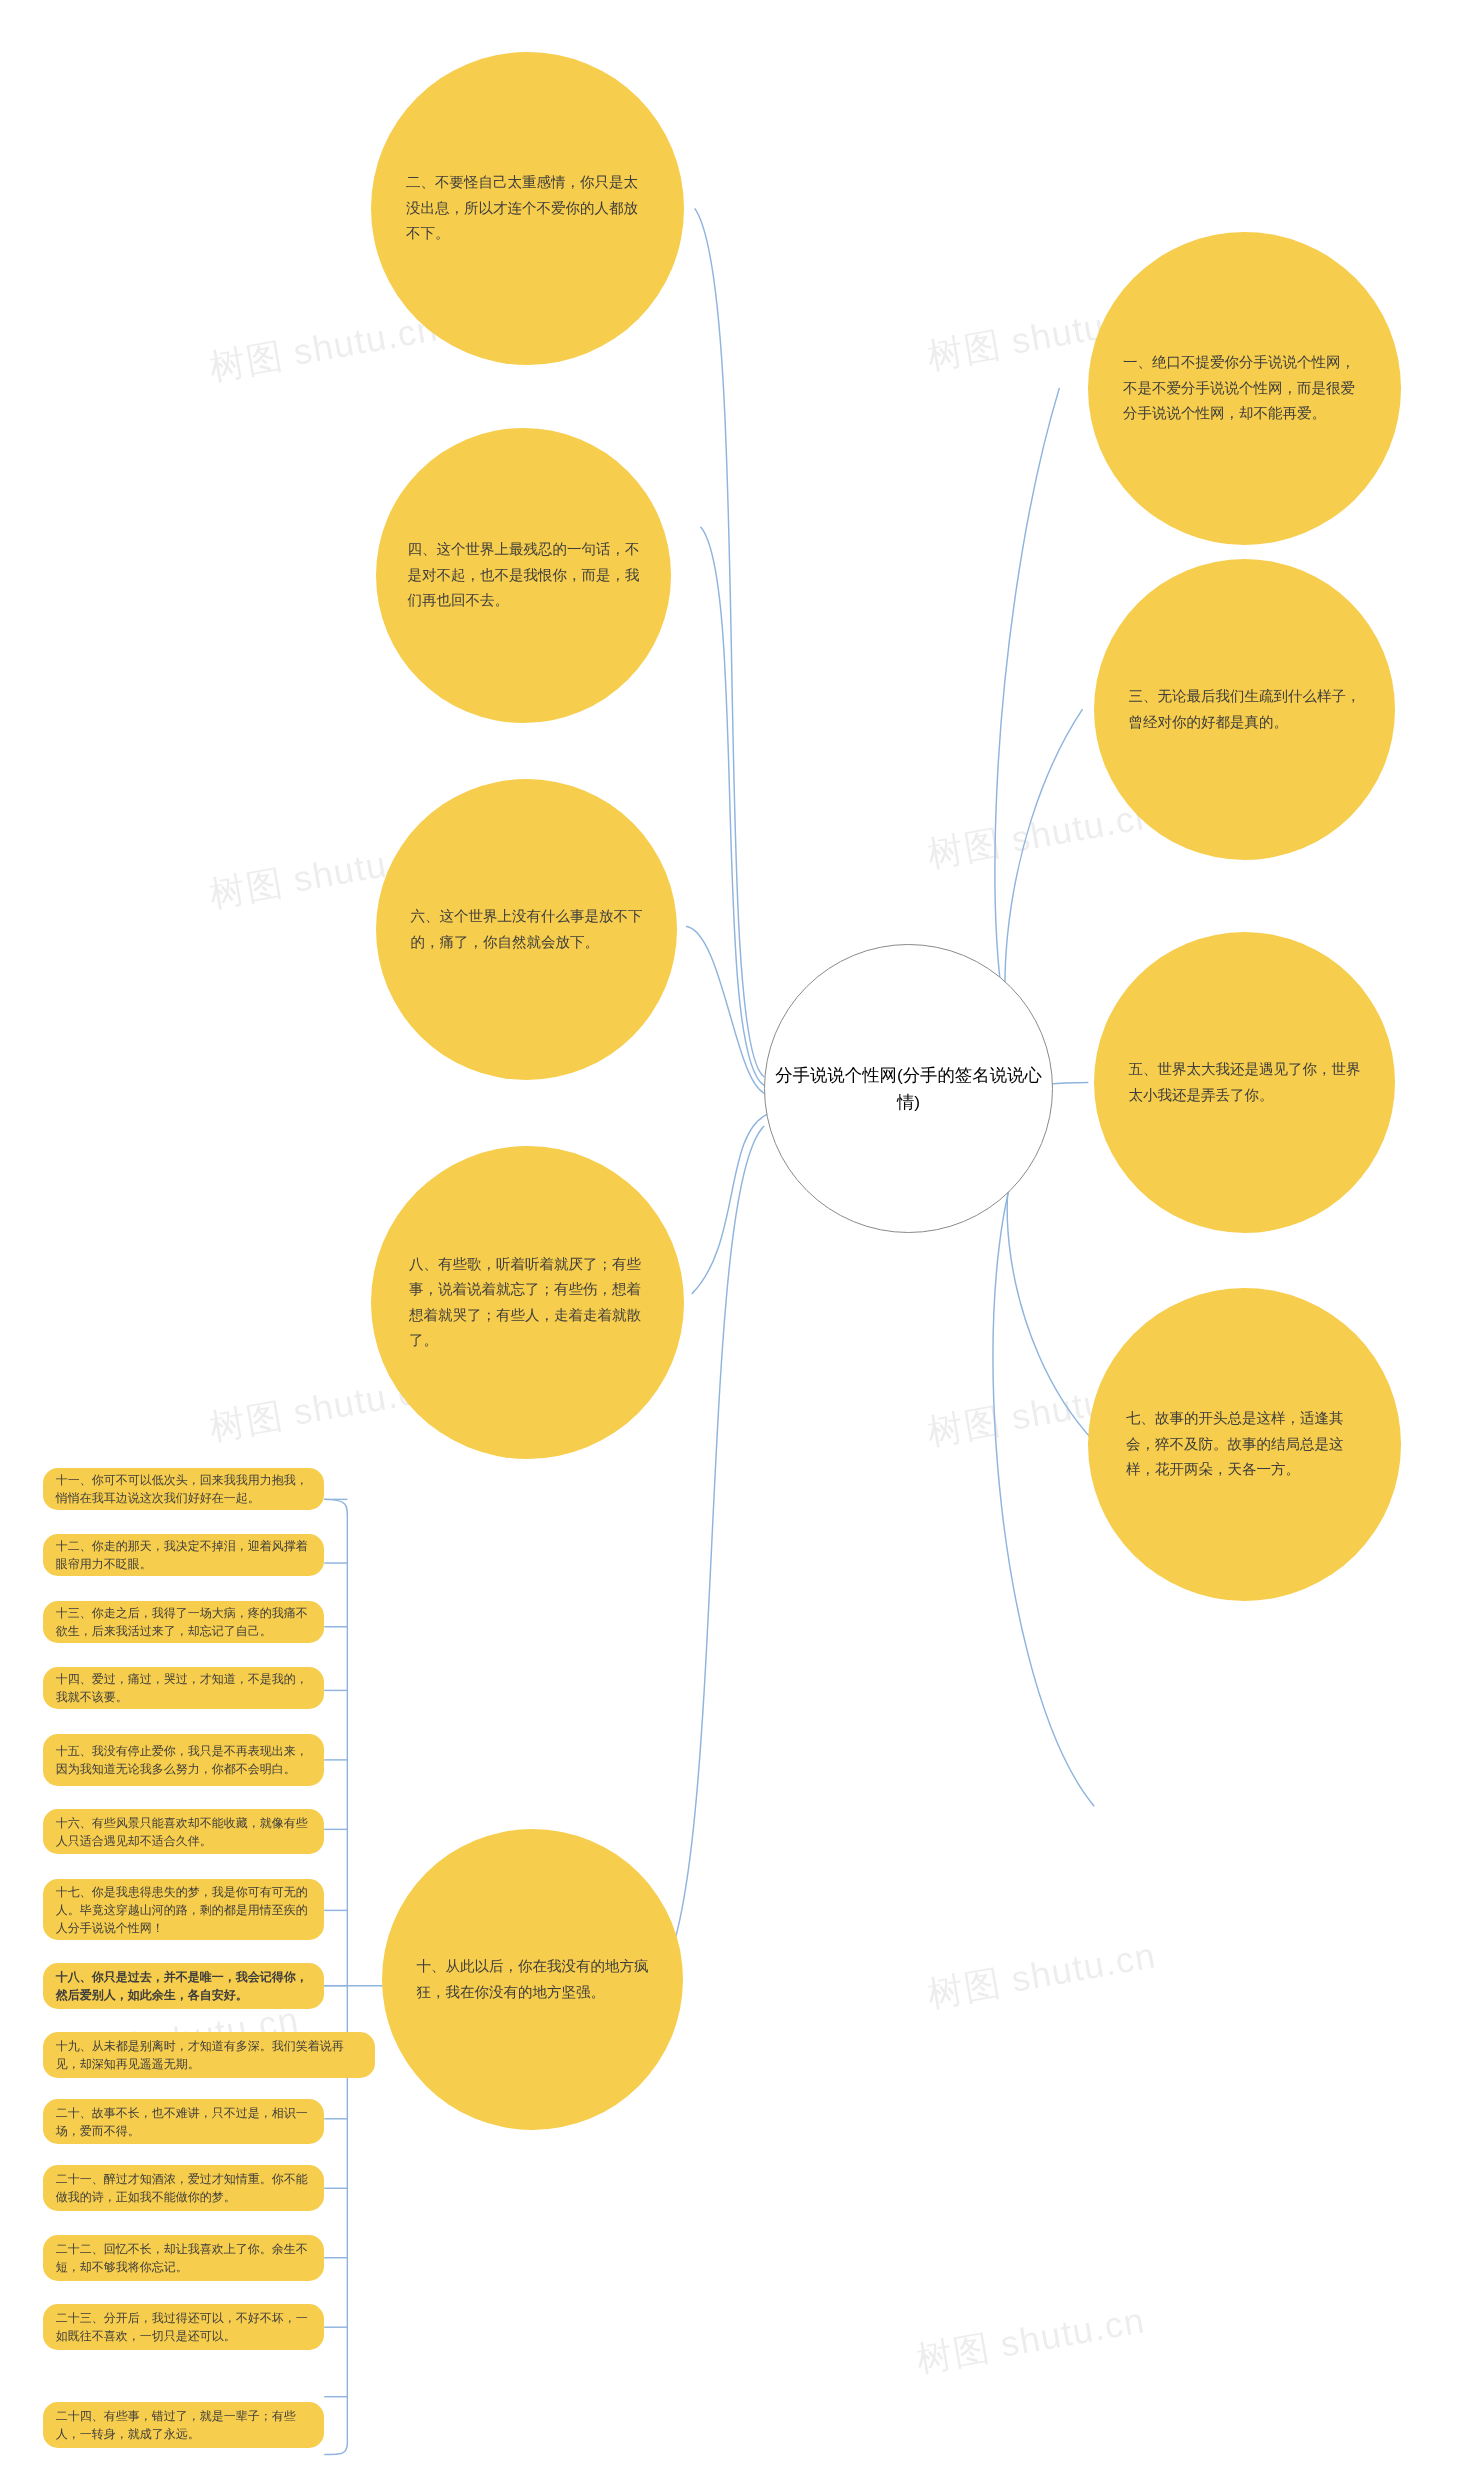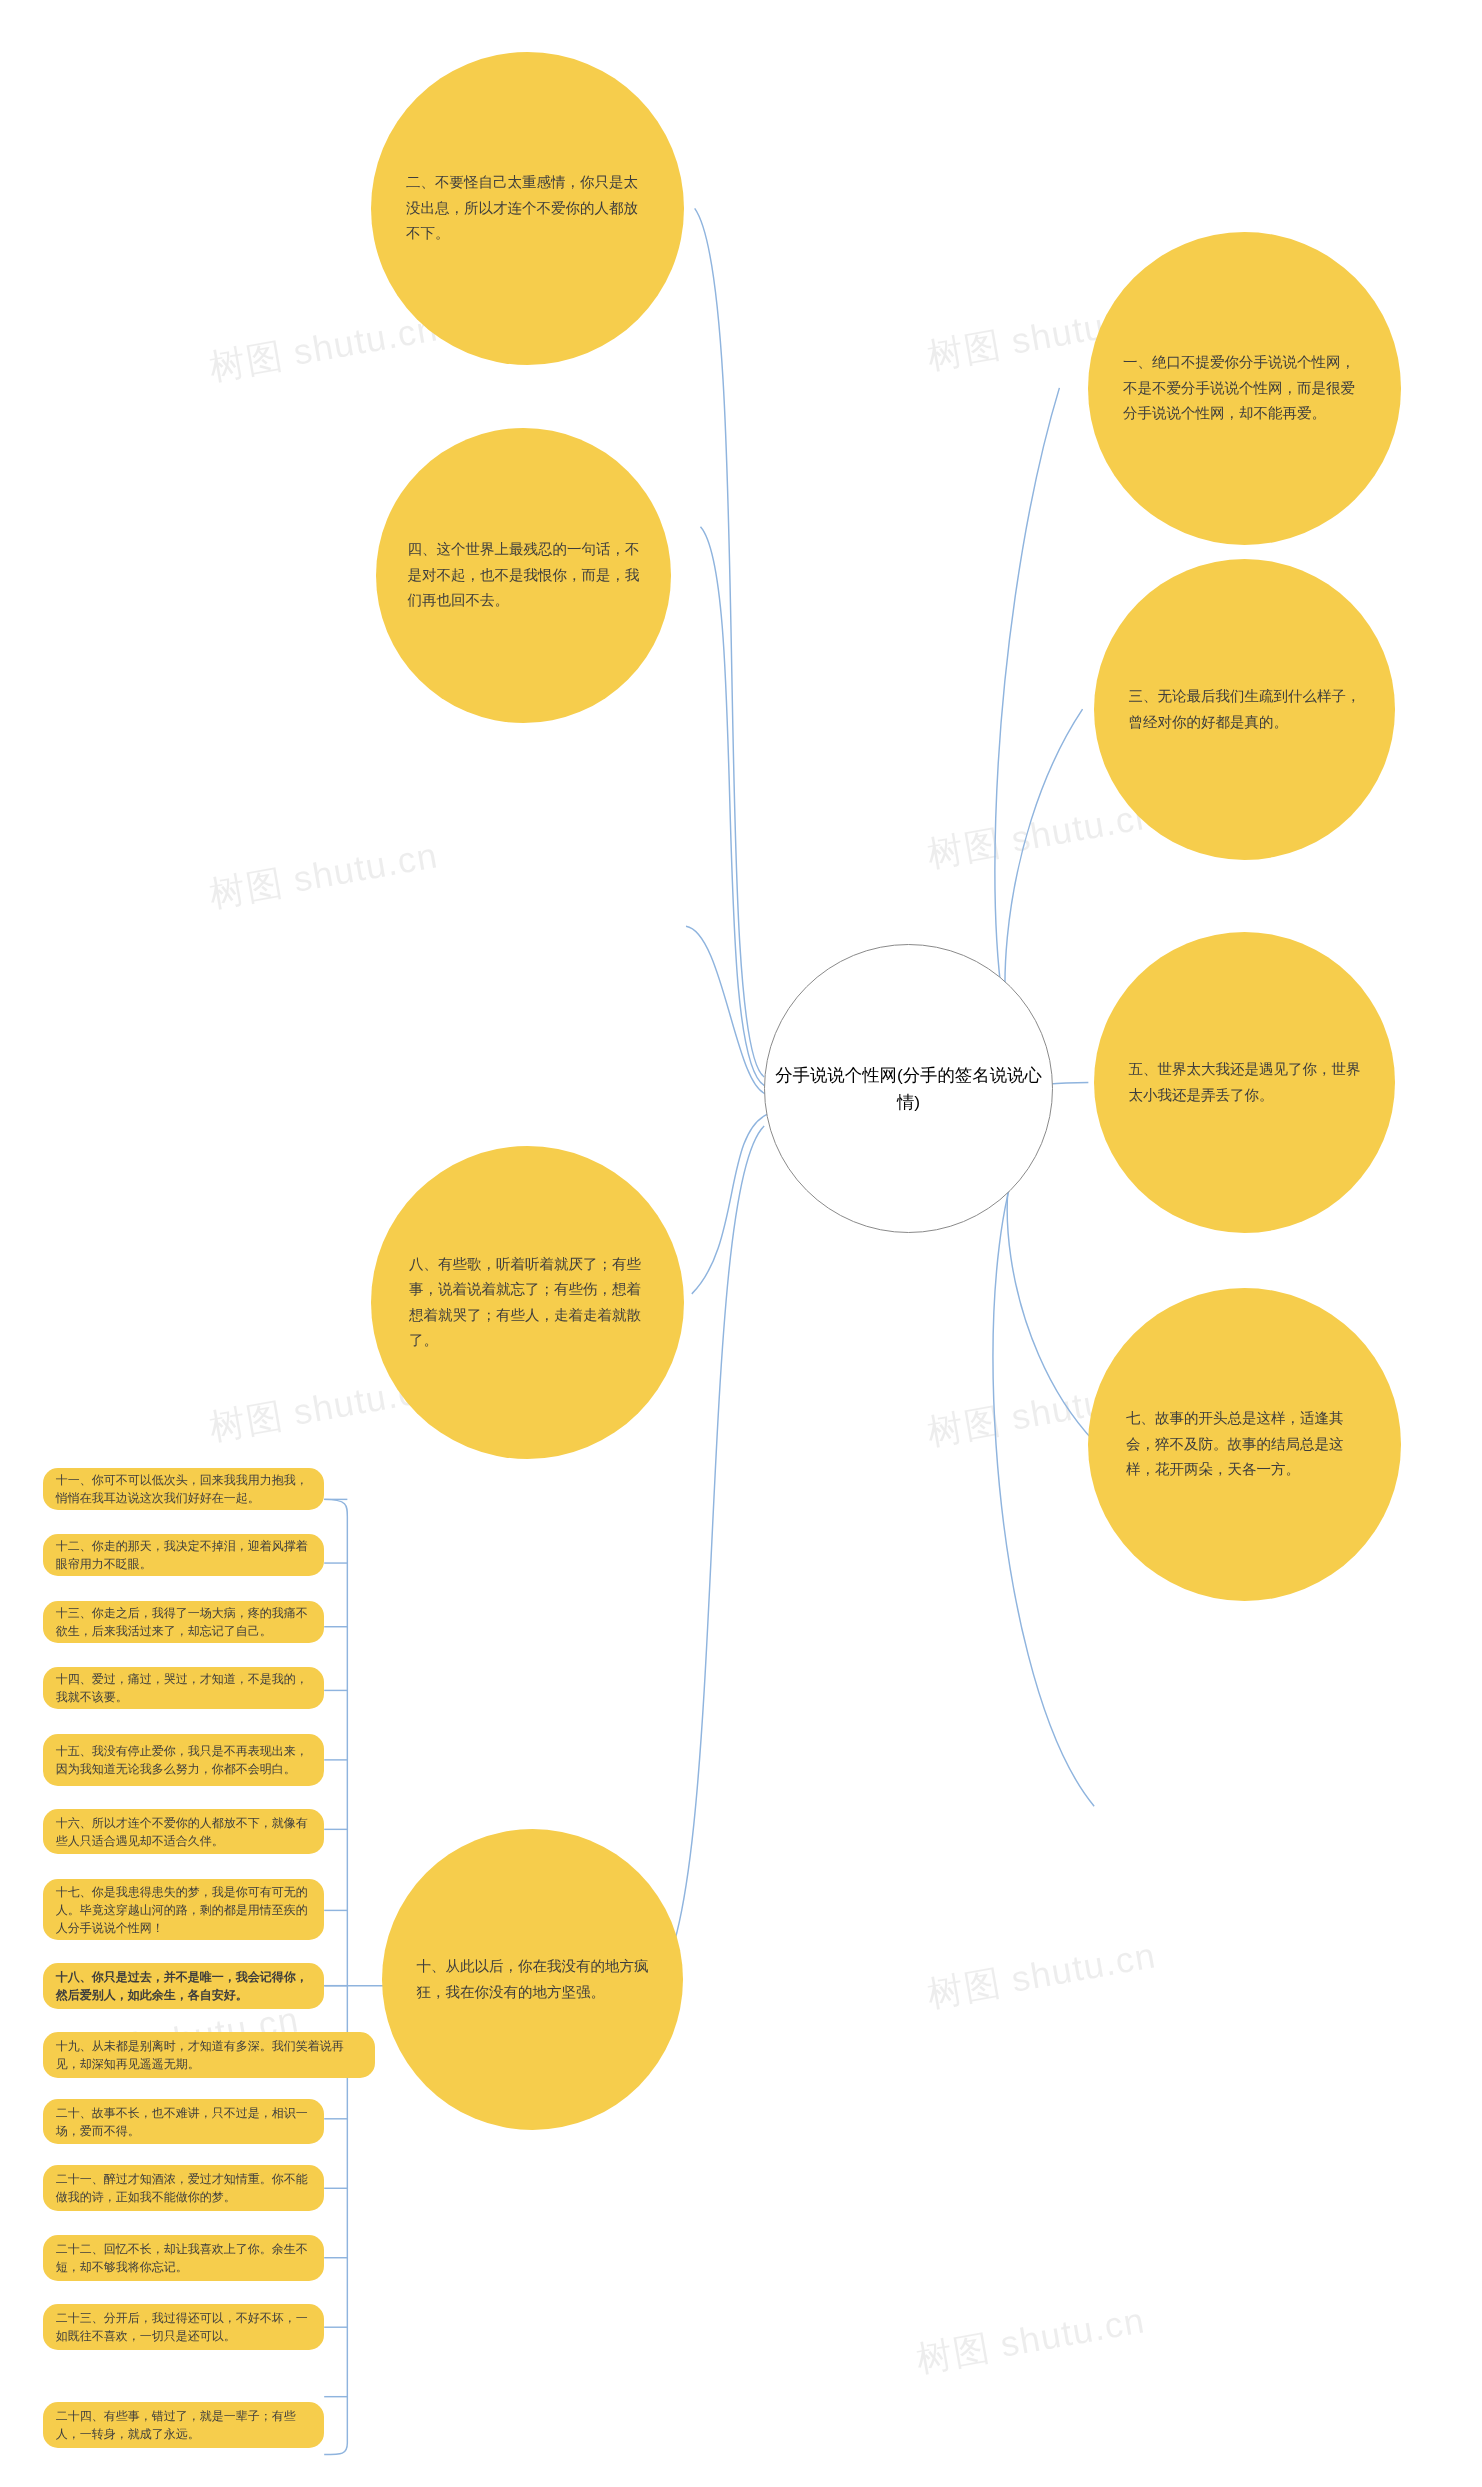--- a/index.html
+++ b/index.html
@@ -83,20 +83,23 @@
   </div>
 
   <div class="bubble" style="left:371px;top:52px;width:313px;height:313px;">
     <span style="width:243px;">二、不要怪自己太重感情，你只是太没出息，所以才连个不爱你的人都放不下。</span>
   </div>
 
   <div class="bubble" style="left:376px;top:428px;width:295px;height:295px;">
     <span style="width:232px;">四、这个世界上最残忍的一句话，不是对不起，也不是我恨你，而是，我们再也回不去。</span>
   </div>
 
+  <div class="bubble" style="left:376px;top:779px;width:301px;height:301px;">
+    <span style="width:232px;">六、这个世界上没有什么事是放不下的，痛了，你自然就会放下。</span>
+  </div>
 
   <div class="bubble" style="left:371px;top:1146px;width:313px;height:313px;">
     <span style="width:237px;">八、有些歌，听着听着就厌了；有些事，说着说着就忘了；有些伤，想着想着就哭了；有些人，走着走着就散了。</span>
   </div>
 
   <div class="bubble" style="left:382px;top:1829px;width:301px;height:301px;">
     <span style="width:232px;">十、从此以后，你在我没有的地方疯狂，我在你没有的地方坚强。</span>
   </div>
 
   <div class="bubble" style="left:1088px;top:232px;width:313px;height:313px;">
@@ -125,21 +128,21 @@
   <div class="pill" style="left:43px;top:1601px;width:281px;height:42px;">
     <span>十三、你走之后，我得了一场大病，疼的我痛不欲生，后来我活过来了，却忘记了自己。</span>
   </div>
   <div class="pill" style="left:43px;top:1667px;width:281px;height:42px;">
     <span>十四、爱过，痛过，哭过，才知道，不是我的，我就不该要。</span>
   </div>
   <div class="pill" style="left:43px;top:1734px;width:281px;height:52px;">
     <span>十五、我没有停止爱你，我只是不再表现出来，因为我知道无论我多么努力，你都不会明白。</span>
   </div>
   <div class="pill" style="left:43px;top:1809px;width:281px;height:45px;">
-    <span>十六、所以才连个不爱你的人都放不下，就像有些人只适合遇见却不适合久伴。</span>
+    <span>十六、有些风景只能喜欢却不能收藏，就像有些人只适合遇见却不适合久伴。</span>
   </div>
   <div class="pill" style="left:43px;top:1879px;width:281px;height:61px;">
     <span>十七、你是我患得患失的梦，我是你可有可无的人。毕竟这穿越山河的路，剩的都是用情至疾的人分手说说个性网！</span>
   </div>
   <div class="pill" style="left:43px;top:1963px;width:281px;height:46px;font-weight:bold;">
     <span>十八、你只是过去，并不是唯一，我会记得你，然后爱别人，如此余生，各自安好。</span>
   </div>
   <div class="pill" style="left:43px;top:2032px;width:332px;height:46px;">
     <span>十九、从未都是别离时，才知道有多深。我们笑着说再见，却深知再见遥遥无期。</span>
   </div>

